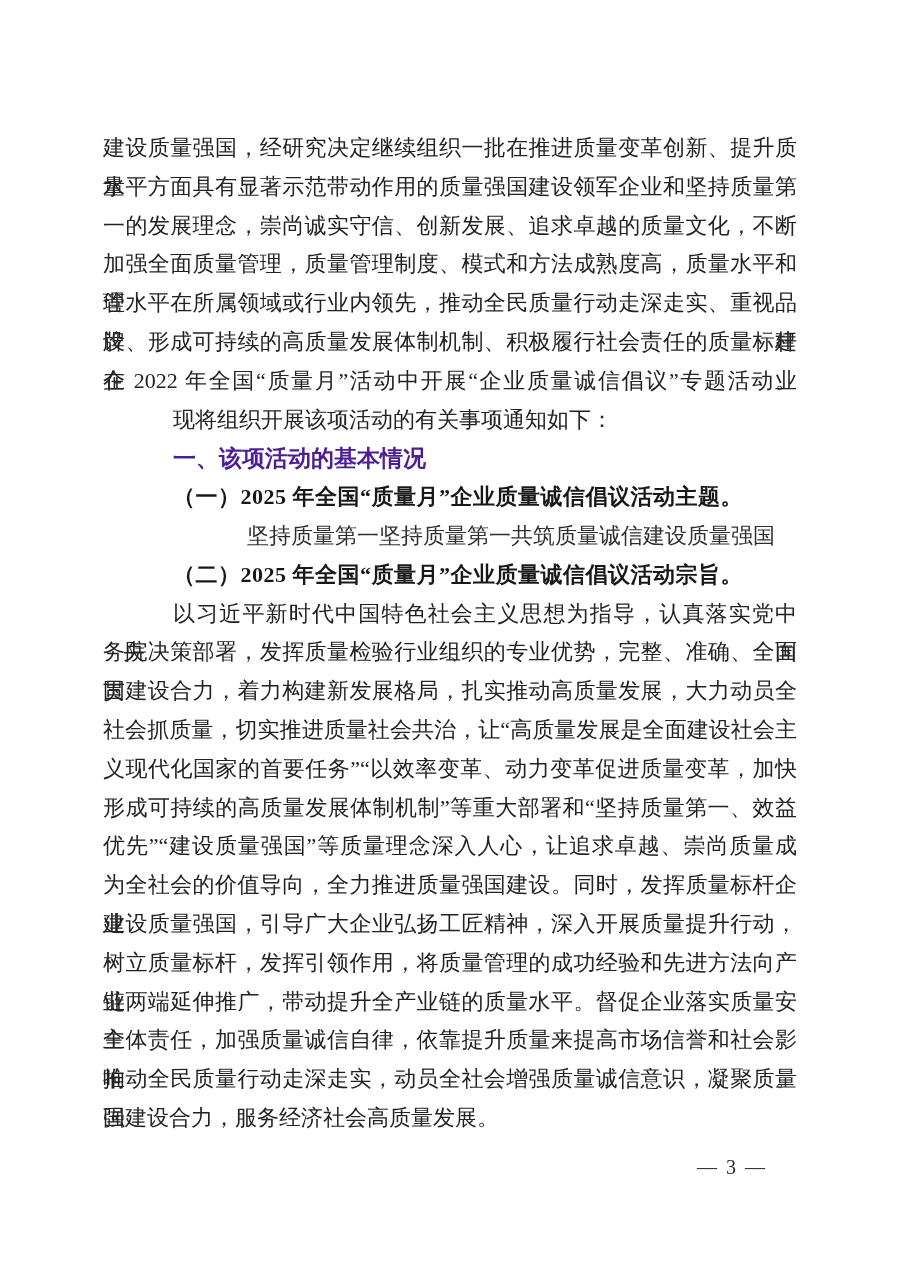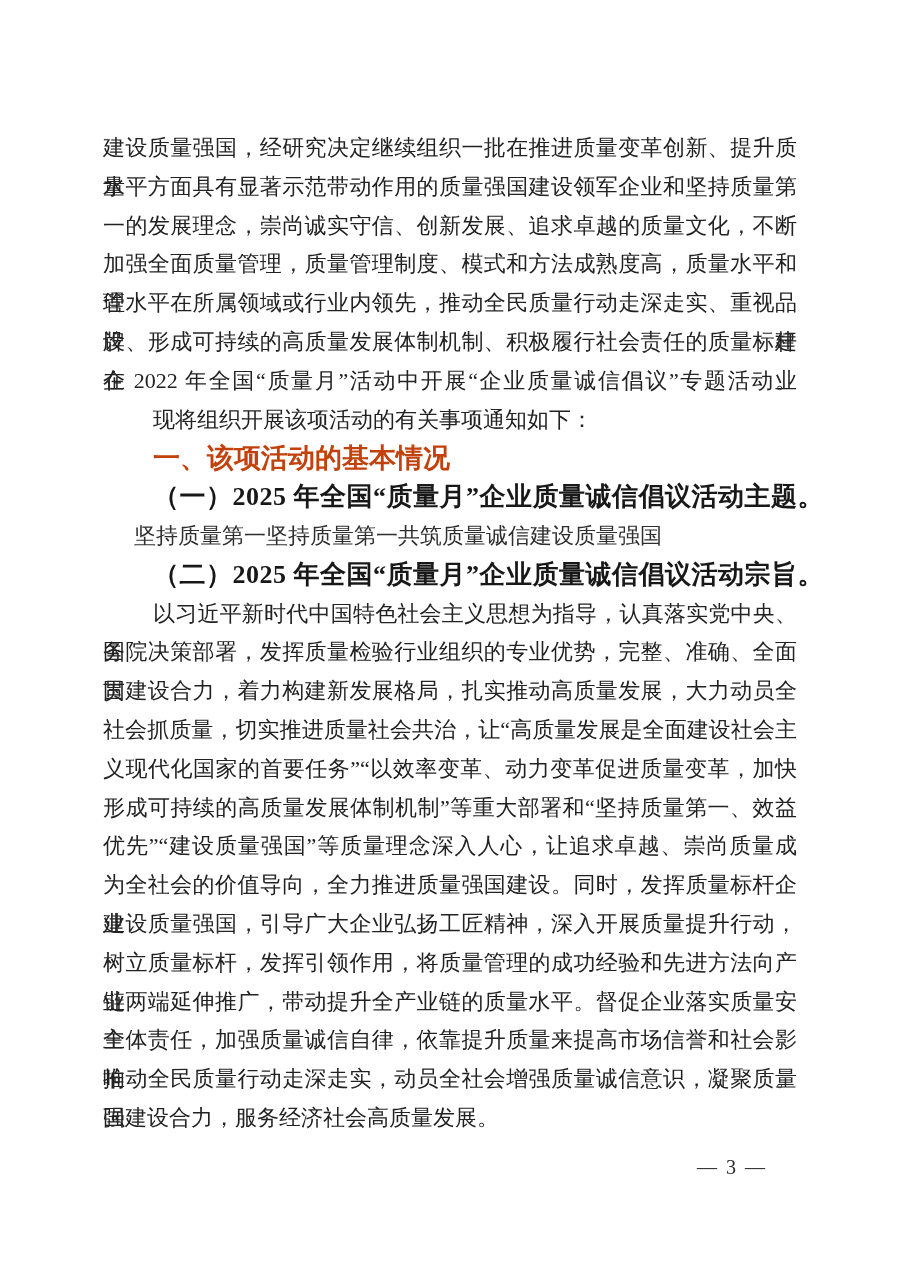--- a/index.html
+++ b/index.html
@@ -28,39 +28,40 @@
     font-size: 22px;
     white-space: nowrap;
   }
   .line.fill {
     white-space: normal;
     text-align: justify;
     text-align-last: justify;
   }
   .line.indent {
     text-indent: 50px;
+    margin-left: 20px;
   }
   .line.paragraph {
     color: #222222;
   }
   .line.heading1 {
     font-family: Liberation Sans, sans-serif;
     font-weight: 700;
-    font-size: 27px;
-    color: #c2410c;
+    font-size: 23px;
+    color: #4c1d95;
   }
   .line.heading2 {
     font-weight: 700;
-    font-size: 26px;
+    font-size: 22px;
     letter-spacing: 0.5px;
     color: #181818;
   }
   .line.motto {
     display: flex;
-    justify-content: flex-start;
+    justify-content: flex-end;
     padding-left: 31px;
     padding-right: 22px;
     color: #2e2e2e;
   }
   .motto-phrase {
     display: inline-block;
   }
   .page-footer {
     position: absolute;
     top: 1152px;

